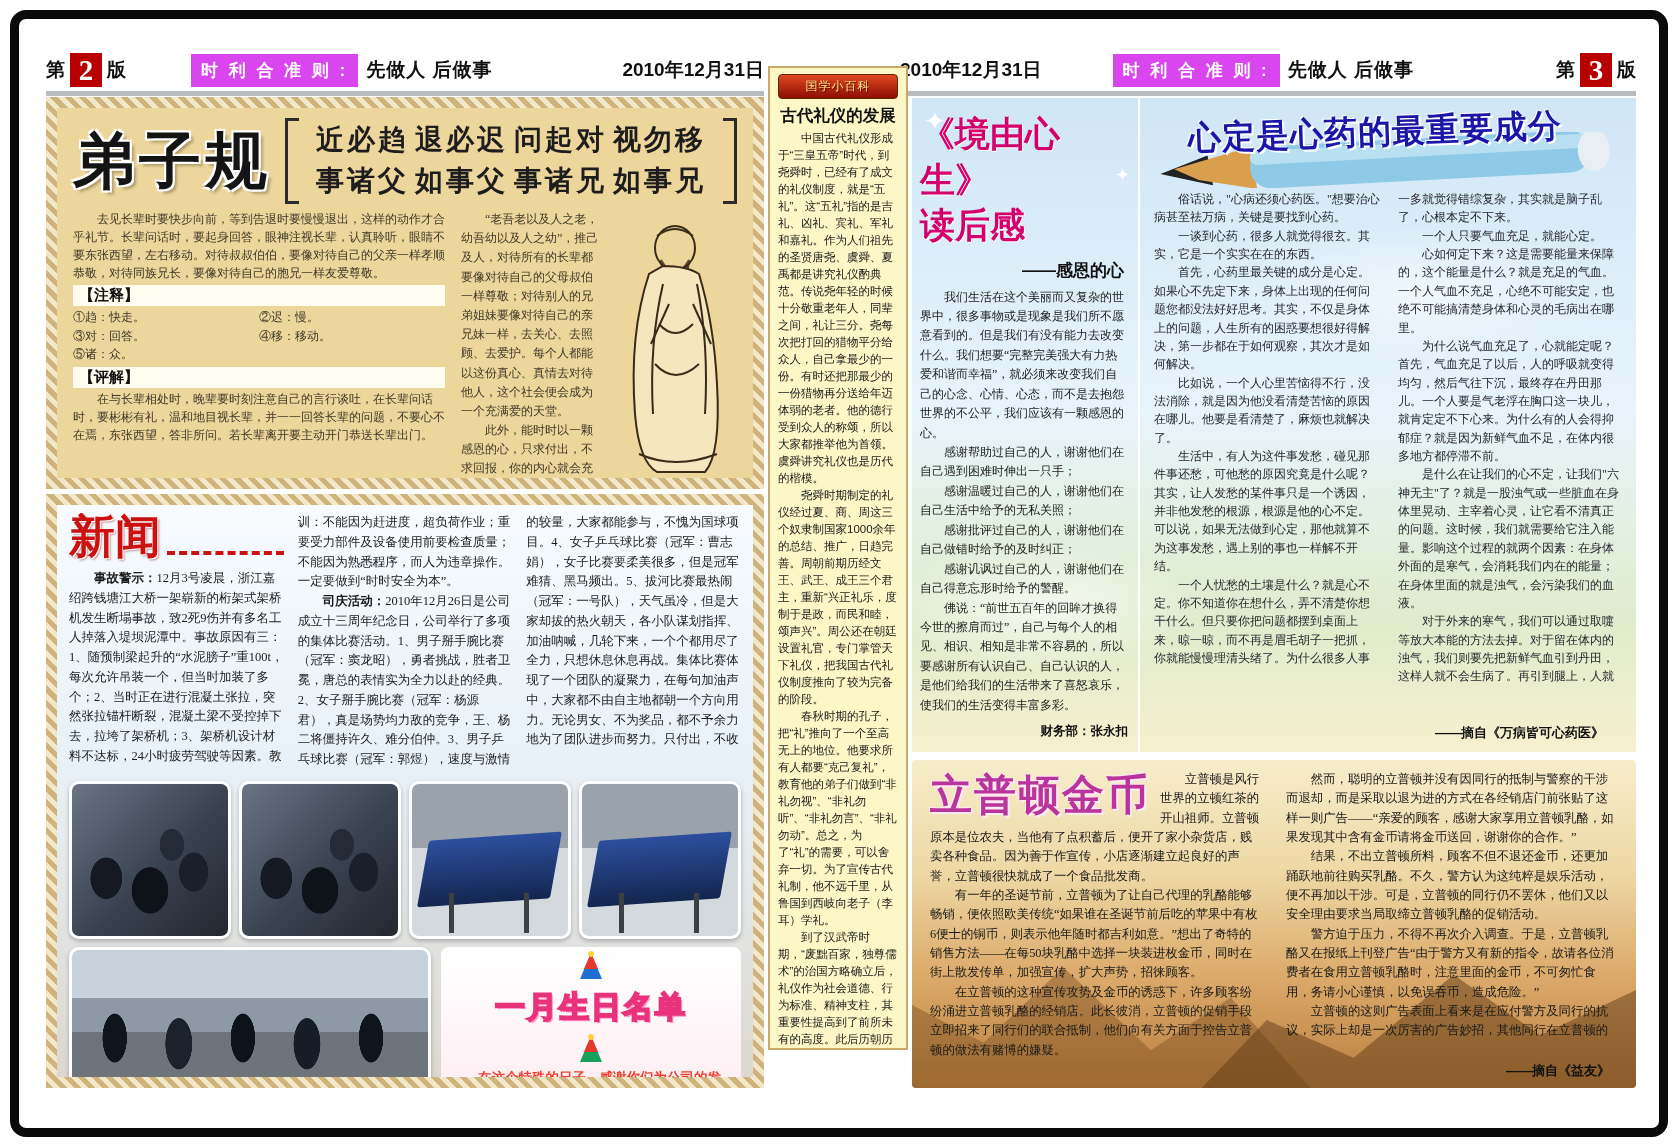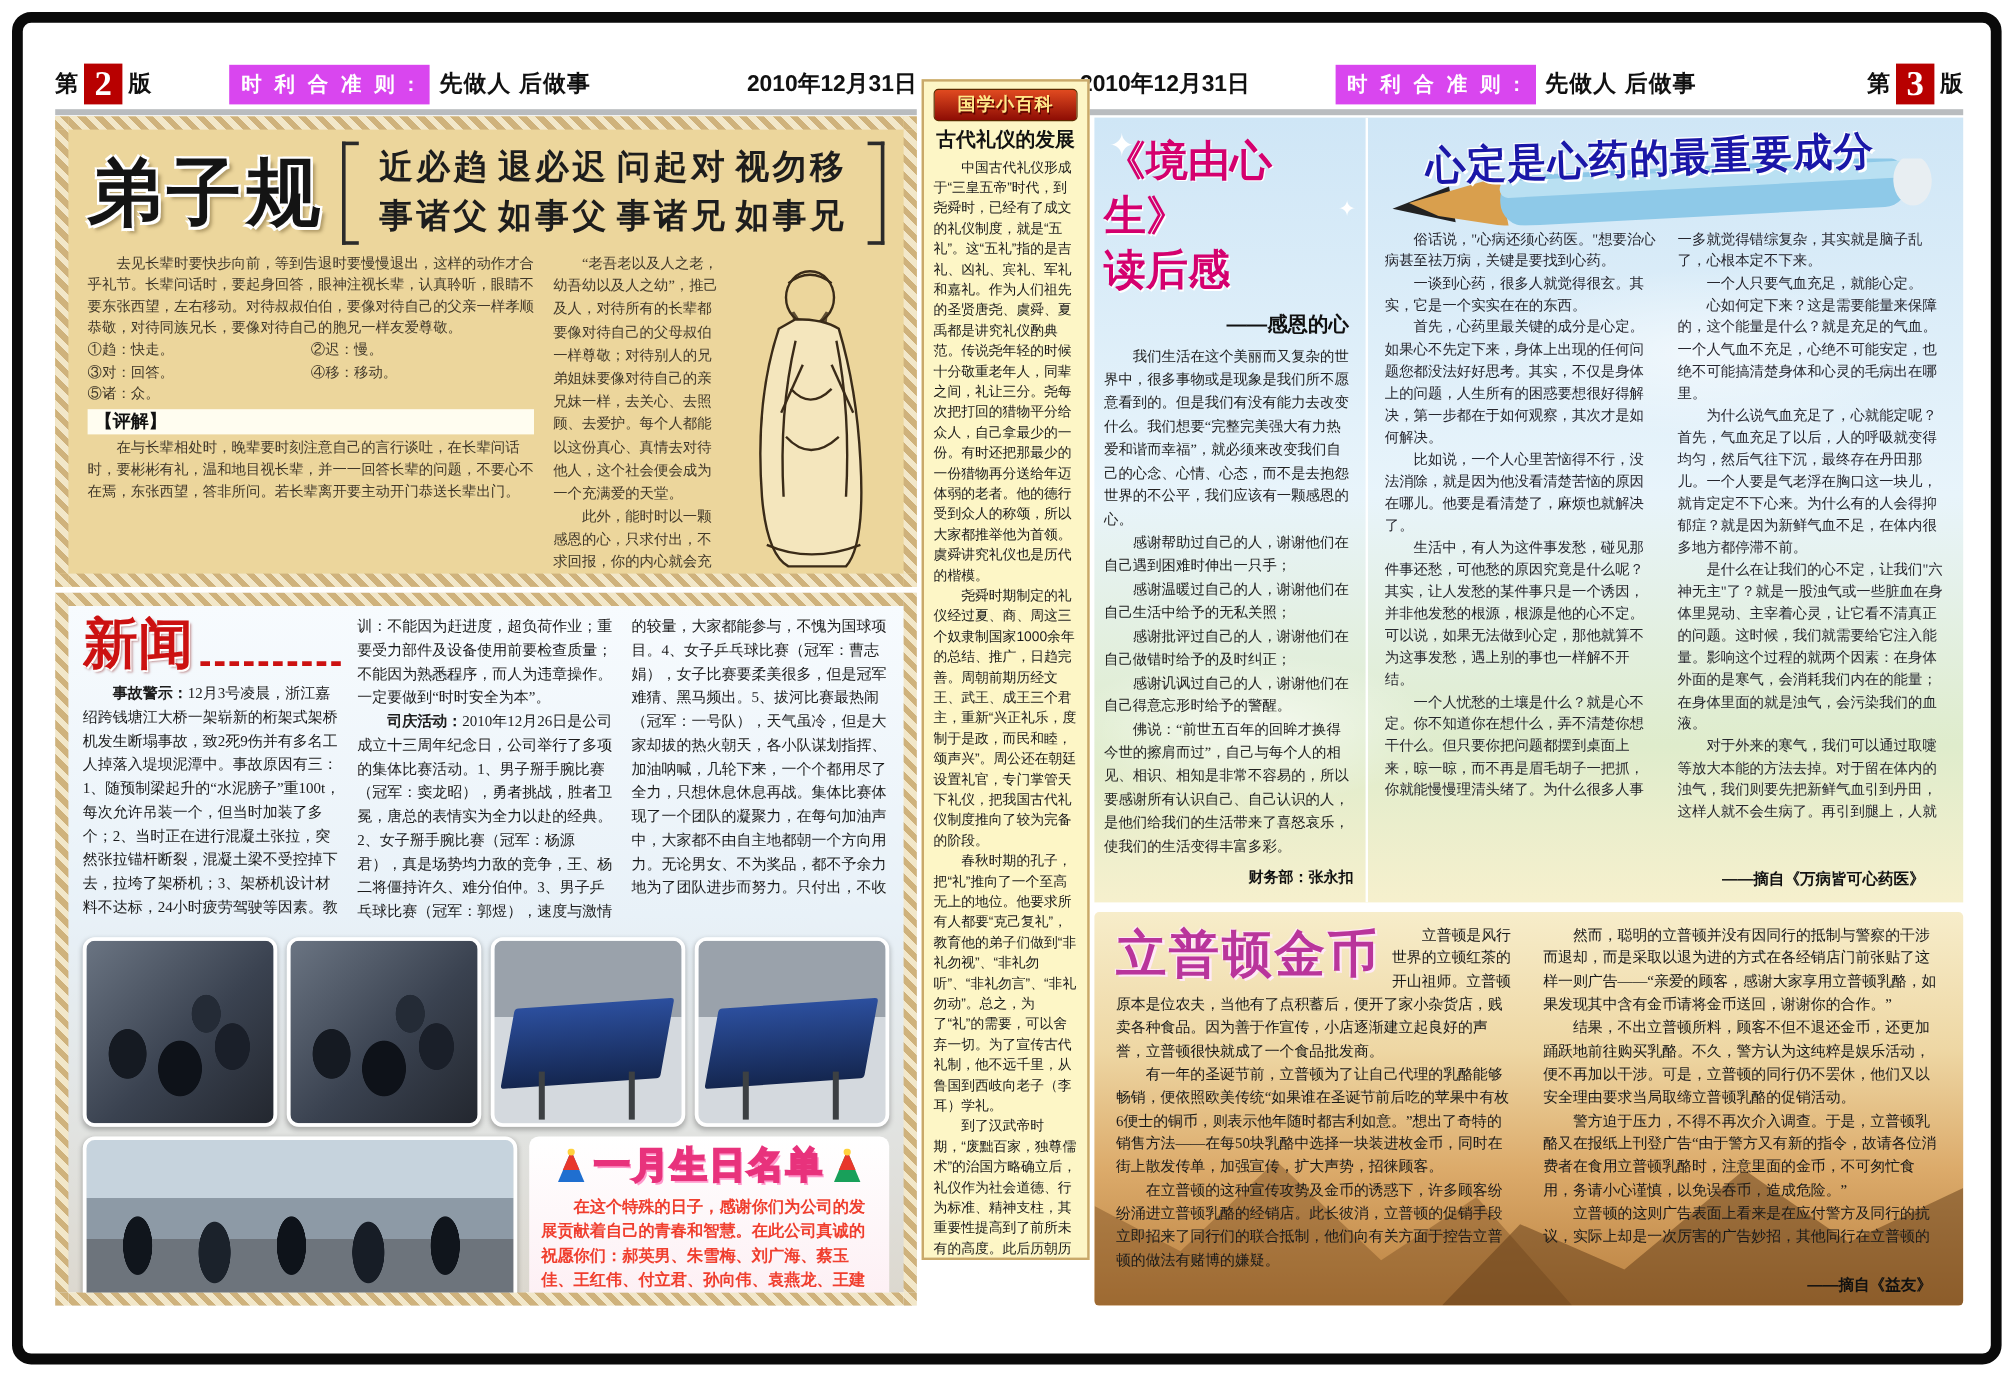--- a/index.html
+++ b/index.html
@@ -75,30 +75,30 @@
   .bottom-row { display:flex; gap:10px; margin-top:8px; height:148px; position:relative; z-index:2; }
   .bigphoto { width:362px; border-radius:10px; border:3px solid #fff; position:relative; overflow:hidden;
     background:linear-gradient(180deg,#c6d3dd 0 34%,#8d9aa6 34% 58%,#6d747c 58% 100%); box-shadow:0 2px 4px rgba(0,0,0,.25); }
   .bigphoto .blobs { position:absolute; inset:0;
     background:radial-gradient(ellipse 20px 40px at 12% 62%,#10151c 60%,transparent 62%),
                radial-gradient(ellipse 22px 42px at 30% 66%,#1b222b 60%,transparent 62%),
                radial-gradient(ellipse 20px 40px at 48% 62%,#0e131a 60%,transparent 62%),
                radial-gradient(ellipse 22px 42px at 66% 66%,#171d26 60%,transparent 62%),
                radial-gradient(ellipse 20px 40px at 84% 62%,#10151c 60%,transparent 62%); }
   .birthday { flex:1; background:linear-gradient(180deg,#ffffff,#fdeef3); border-radius:8px; padding:4px 10px 6px; overflow:hidden; }
-  .bd-titlerow { display:flex; align-items:center; justify-content:center; gap:6px; }
+  .bd-titlerow { display:flex; align-items:center; justify-content:center; gap:6px;flex-direction:column; }
   .bd-title { font-size:30px; font-weight:900; color:#fff; letter-spacing:2px;
     -webkit-text-stroke:2px #e8327c; text-shadow:2px 2px 0 #f9c; }
   .bd-text { margin-top:4px; color:#f03e2e; font-weight:bold; font-size:13.5px; line-height:1.5; text-indent:2em; }
 
   
   .guoxue { position:absolute; left:768px; top:66px; width:140px; height:984px;
     background:#fdf6c6; border:2px solid #c9a96a; padding:6px 8px; overflow:hidden; z-index:6; }
-  .gx-badge { background:linear-gradient(180deg,#e04a20,#8e0d04); color:#ffe98a; font-weight:700;
-    font-size:15px; text-align:center; border-radius:4px; padding:3px 0; letter-spacing:1px;
+  .gx-badge { background:linear-gradient(180deg,#e04a20,#8e0d04); color:#ffe98a; font-weight:400;
+    font-size:12px; text-align:center; border-radius:4px; padding:3px 0; letter-spacing:1px;
     text-shadow:1px 1px 0 #5c0600; border:1px solid #5c2a00; }
   .gx-title { font-weight:900; font-size:16.5px; color:#111; text-align:center; margin:6px 0 4px; line-height:1.25; }
   .gx-body p { font-size:11.5px; line-height:1.48; color:#1a1a1a; text-indent:2em; }
 
   
   .p3top { position:absolute; left:912px; top:98px; width:724px; height:654px;
     background:
       radial-gradient(ellipse 220px 90px at 18% 78%, rgba(255,255,255,.7), transparent 70%),
       radial-gradient(ellipse 260px 100px at 70% 30%, rgba(255,255,255,.55), transparent 70%),
       linear-gradient(180deg,#cfe6f6 0%,#e8f4fb 48%,#dfeccc 80%,#f6f0cd 100%);
@@ -176,20 +176,21 @@
           <div class="dz-pair">
             <div>视勿移</div>
             <div>如事兄</div>
           </div>
         </div>
       <div class="bracket r"></div>
     </div>
     <div class="dz-body">
       <div class="dz-left">
         <div class="dz-text">去见长辈时要快步向前，等到告退时要慢慢退出，这样的动作才合乎礼节。长辈问话时，要起身回答，眼神注视长辈，认真聆听，眼睛不要东张西望，左右移动。对待叔叔伯伯，要像对待自己的父亲一样孝顺恭敬，对待同族兄长，要像对待自己的胞兄一样友爱尊敬。</div>
+        <div class="dz-label">【注释】</div>
         <div class="dz-notes">
 
         <div>①趋：快走。</div>
             <div>②迟：慢。</div>
             <div>③对：回答。</div>
             <div>④移：移动。</div>
             <div>⑤诸：众。</div>
           </div>
         <div class="dz-label">【评解】</div>
         <div class="dz-text">在与长辈相处时，晚辈要时刻注意自己的言行谈吐，在长辈问话时，要彬彬有礼，温和地目视长辈，并一一回答长辈的问题，不要心不在焉，东张西望，答非所问。若长辈离开要主动开门恭送长辈出门。</div>

